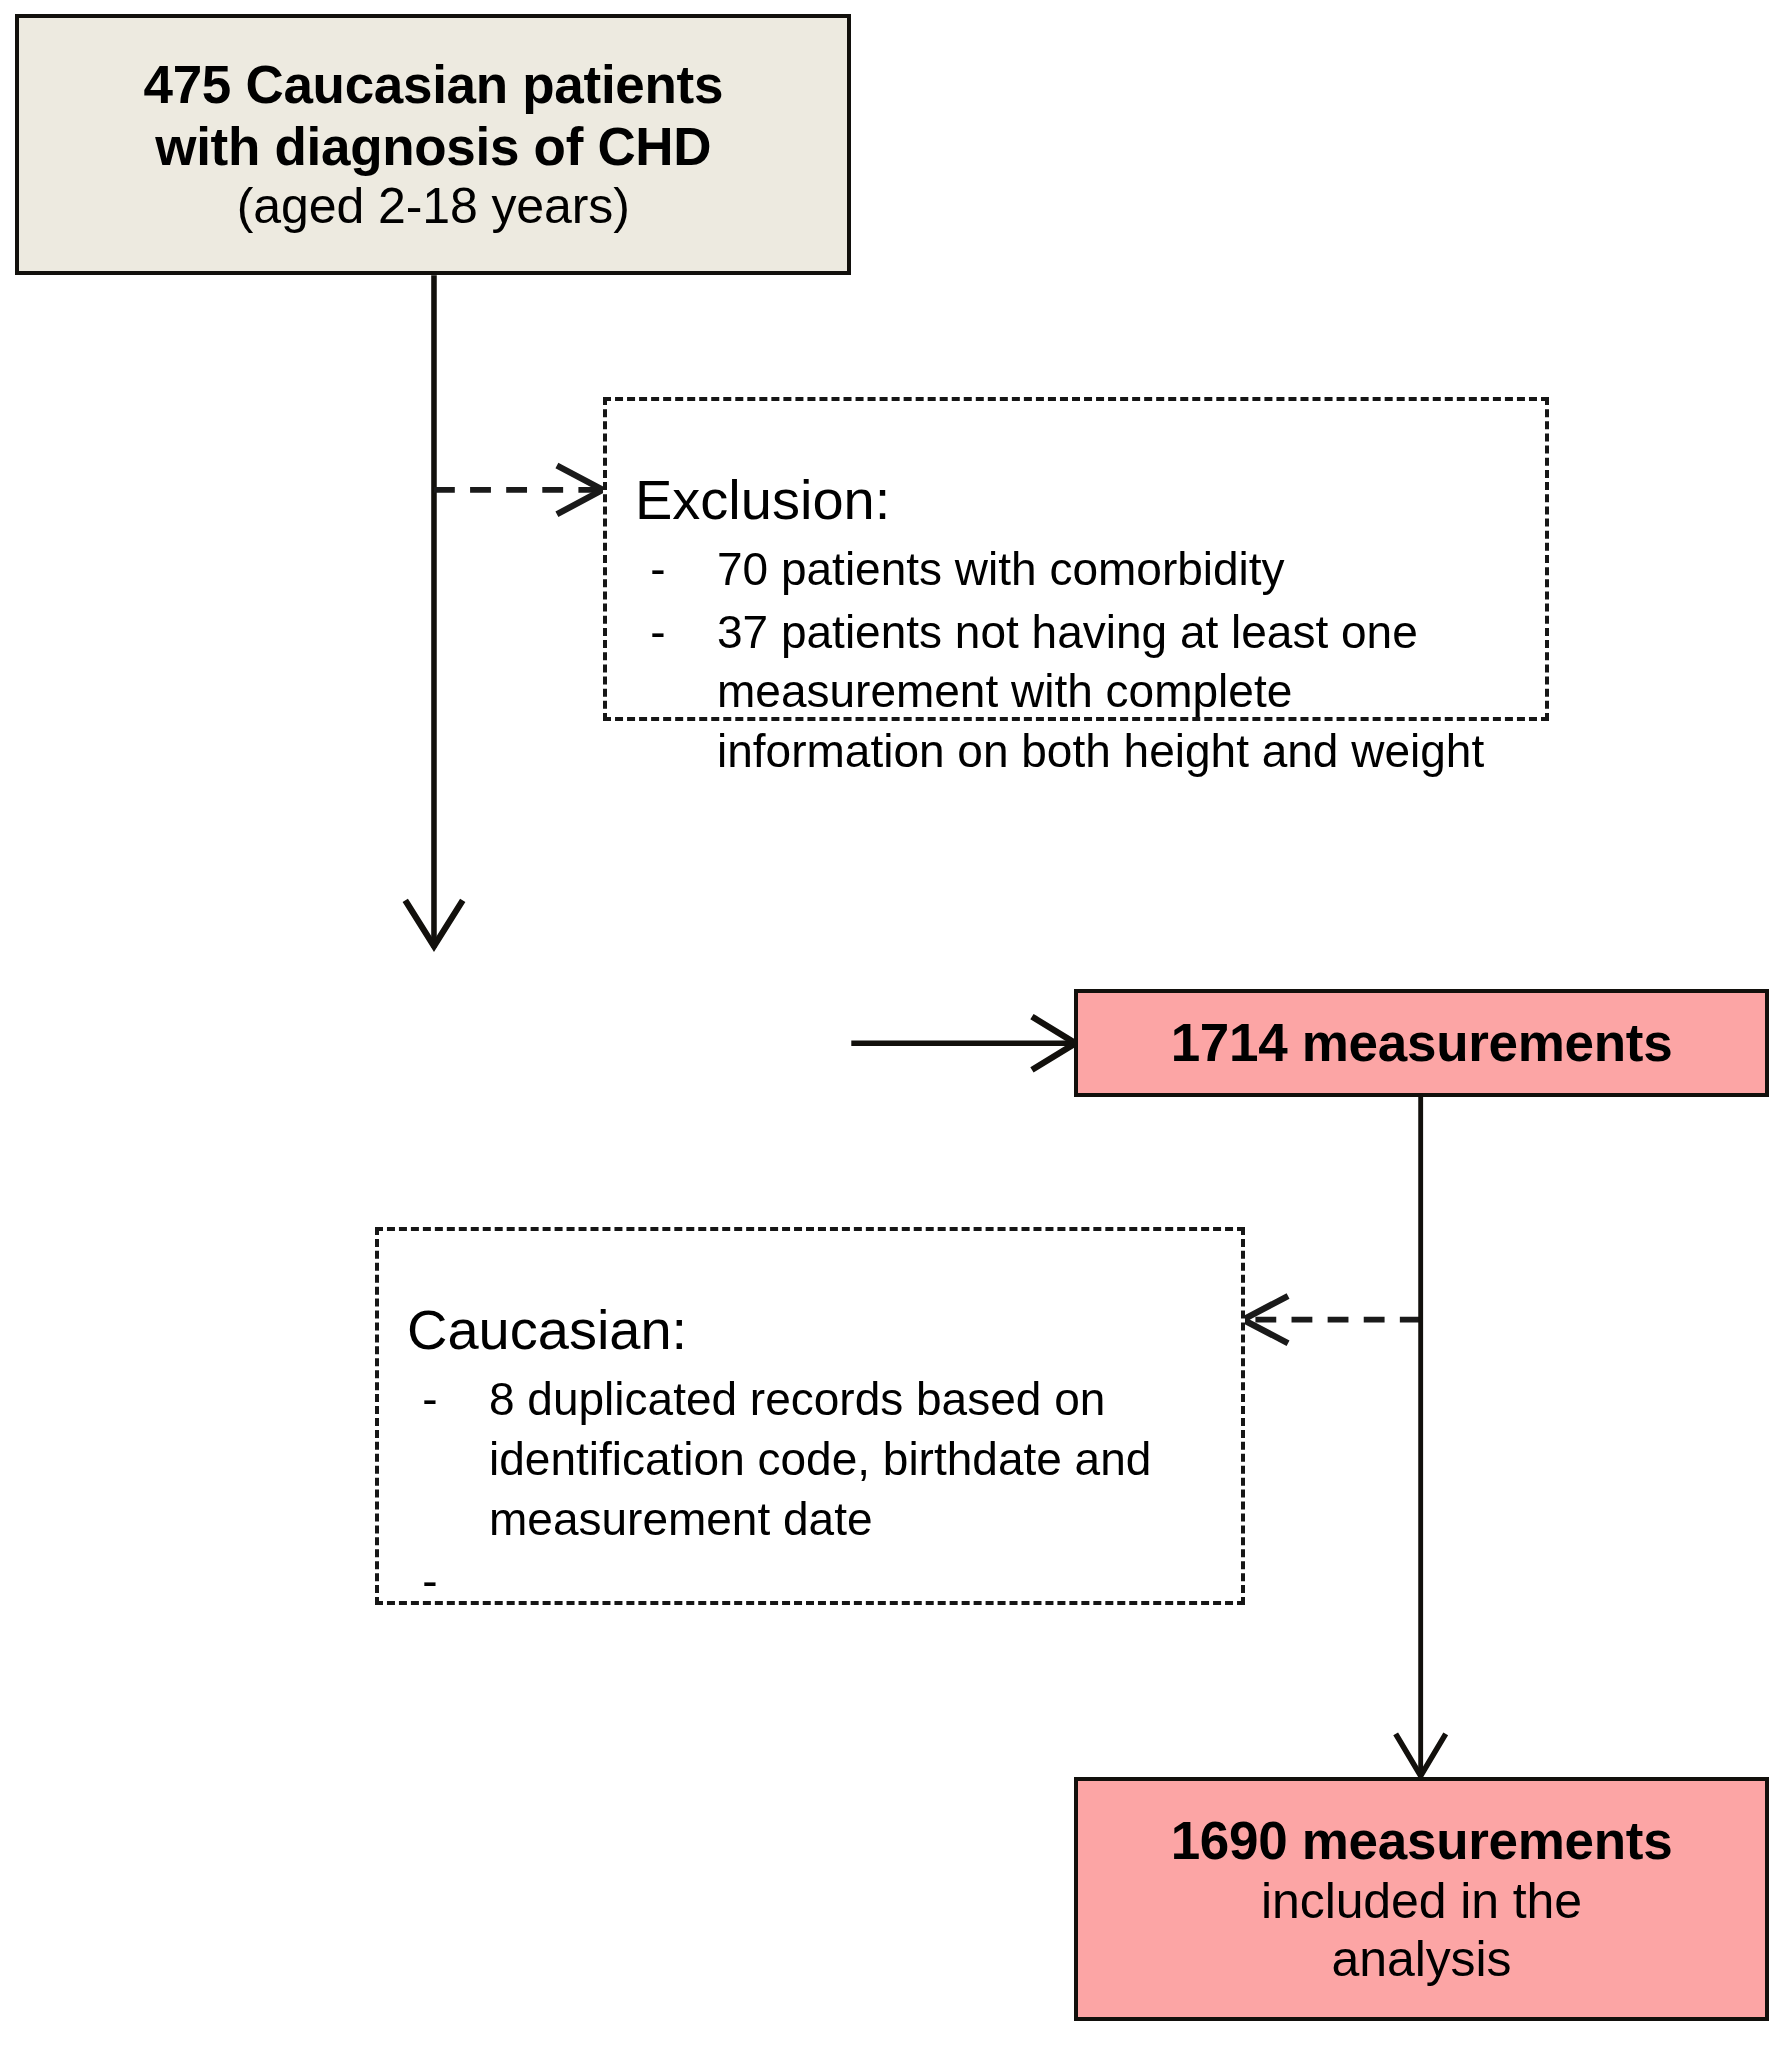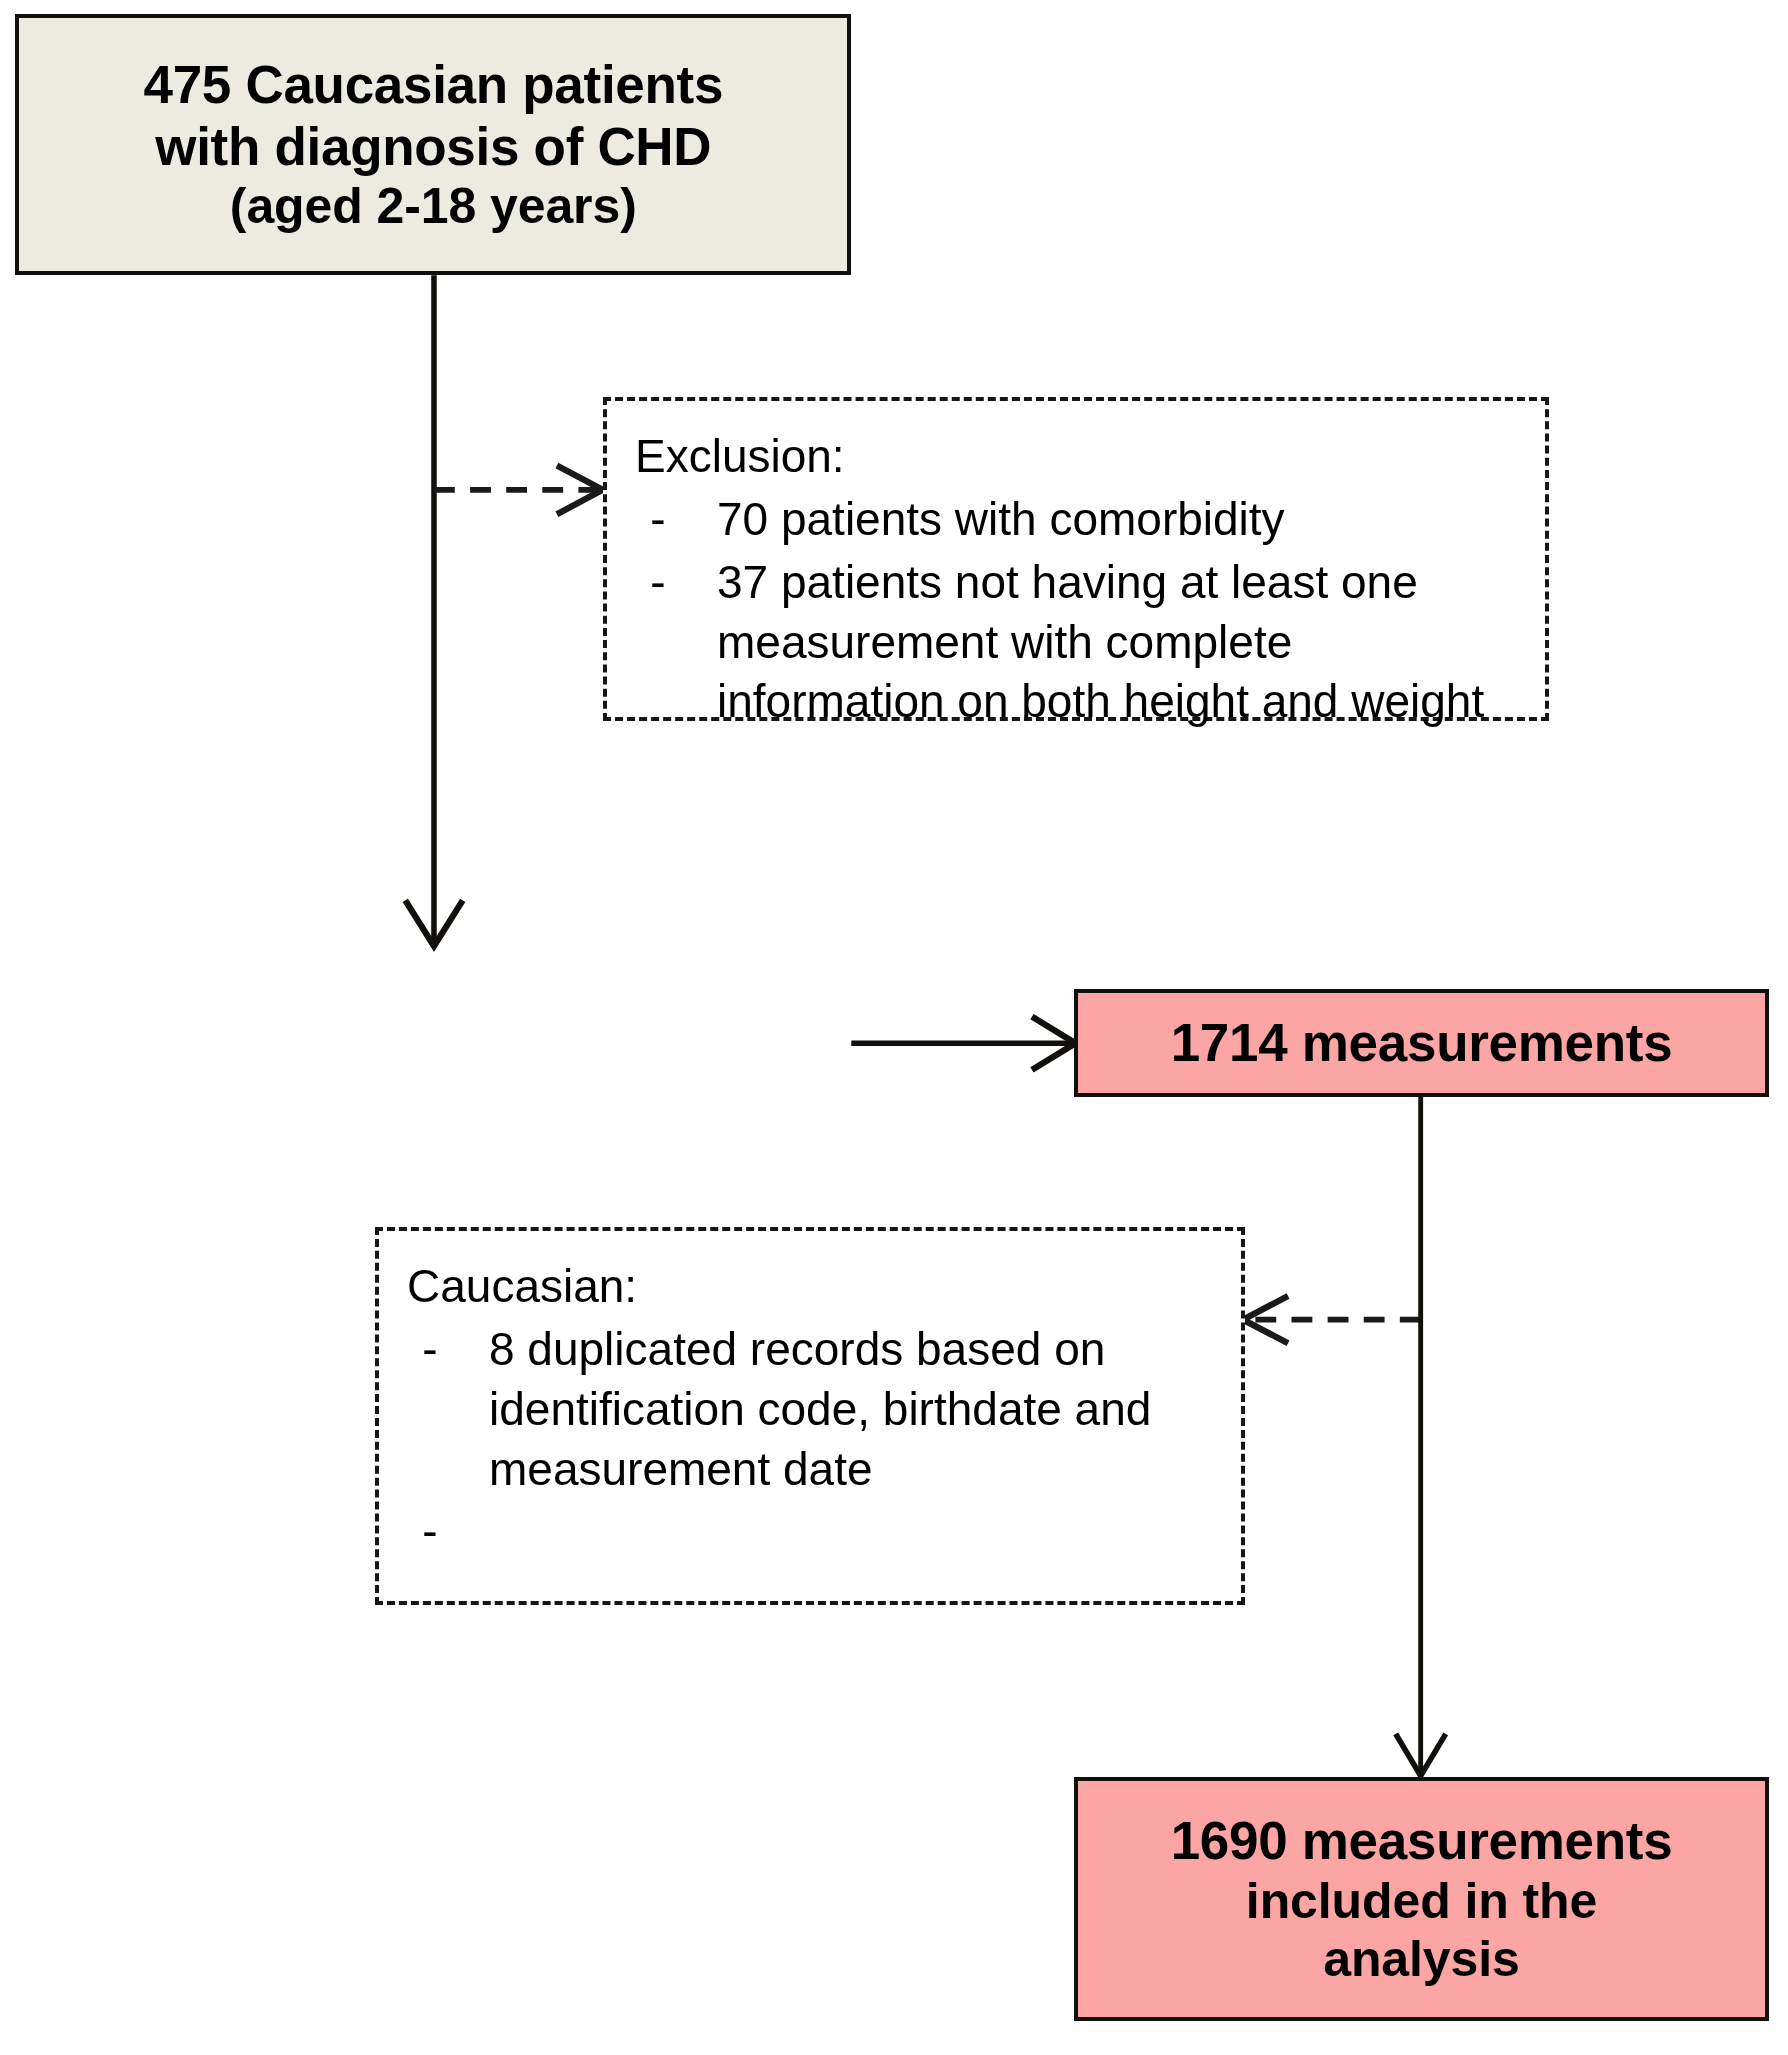--- a/index.html
+++ b/index.html
@@ -51,36 +51,37 @@
     text-align: left;
   }
 
   .ttl {
     font-weight: bold;
     font-size: 53px;
     letter-spacing: -0.3px;
     white-space: nowrap;
   }
   .sub {
-    font-weight: bold;
+    font-weight: normal;
     font-size: 50px;
     letter-spacing: -0.1px;
     white-space: nowrap;
   }
 
   
   .excl-wrap {
     padding: 28px 23.6px 21px 28px;
     width: 100%;
     box-sizing: border-box;
   }
   .excl-head {
-    font-size: 46px;
+    font-size: 56px;
     line-height: 1.18;
     margin-bottom: 7px;
+    margin-top: 38px;
   }
   .excl-list {
     list-style: none;
     margin: 0;
     padding: 0;
   }
   .excl-item {
     position: relative;
     font-size: 46px;
     line-height: 1.30;

